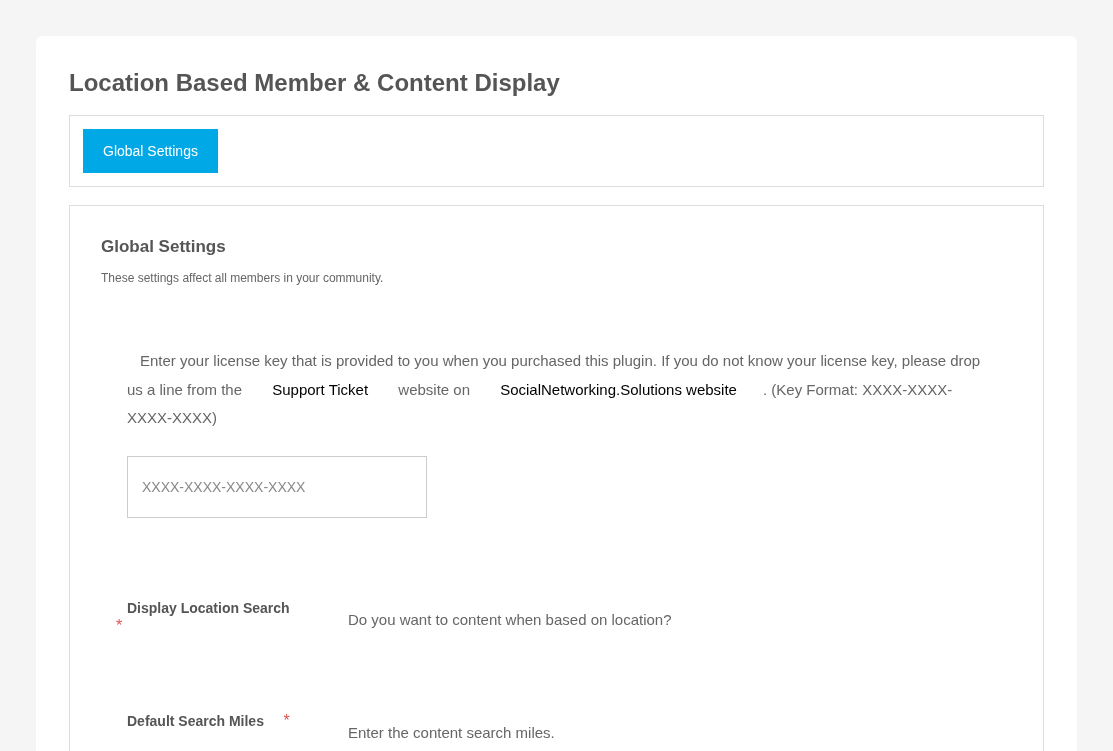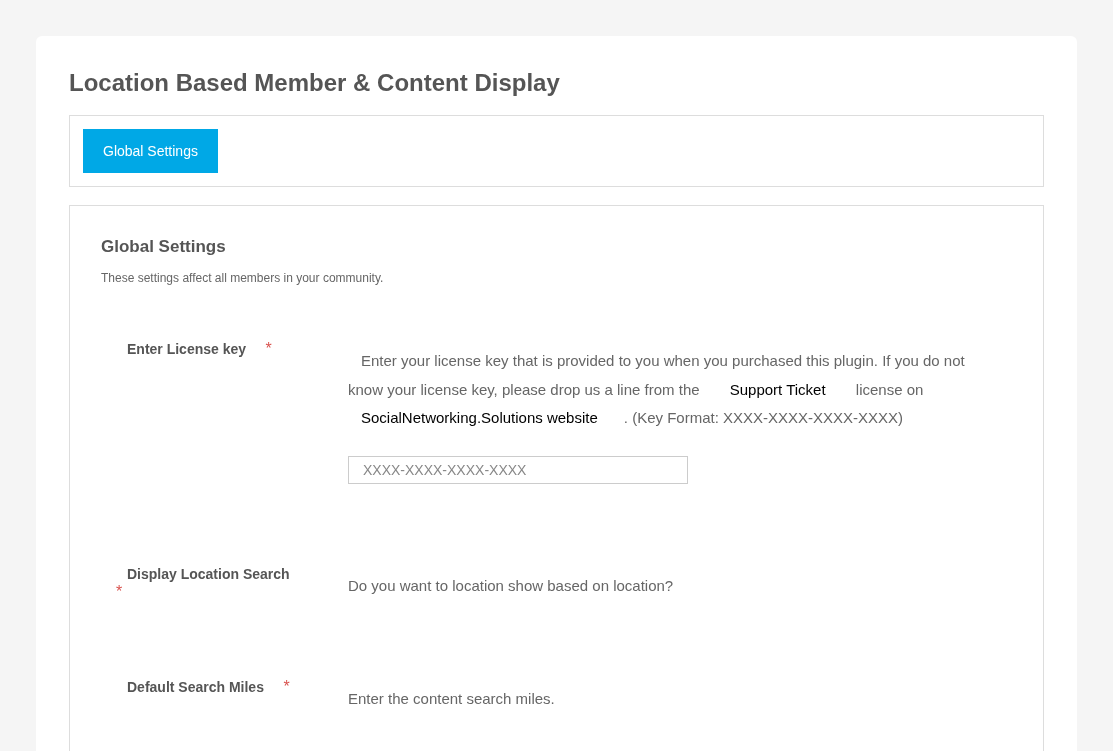--- a/index.html
+++ b/index.html
@@ -86,22 +86,22 @@
       color: #666;
       font-size: 15px;
       line-height: 1.9;
       margin-bottom: 10px;
     }
     .field-desc a {
       color: #000000;
       text-decoration: none;
     }
     input[type="text"] {
-      width: 340px;
-      padding: 5px 14px;
+      width: 300px;
+      padding: 22px 14px;
       font-size: 14px;
       border: 1px solid #ccc;
       color: #555;
       font-family: inherit;
     }
     input[type="text"]::placeholder {
       color: #888;
     }
     .radio-group {
       margin-top: 14px;
@@ -147,39 +147,35 @@
 
   <div class="tabs">
     <button class="tab active">Global Settings</button>
   </div>
 
   <div class="panel">
     <h2 class="panel-heading">Global Settings</h2>
     <p class="panel-subtext">These settings affect all members in your community.</p>
 
     <div class="form-row">
-      <div class="form-label-col">
-        <span class="form-label">Enter License key</span>
-        <span class="required-asterisk">*</span>
-      </div>
       <div class="form-field-col">
         <p class="field-desc">
-          <span>Enter your license key that is provided to you when you purchased this plugin. If you do not know your license key, please drop us a line from the </span><a href="#">Support Ticket</a><span> license on </span><a href="#">SocialNetworking.Solutions website</a><span>. (Key Format: XXXX-XXXX-XXXX-XXXX)</span>
+          <span>Enter your license key that is provided to you when you purchased this plugin. If you do not know your license key, please drop us a line from the </span><a href="#">Support Ticket</a><span> website on </span><a href="#">SocialNetworking.Solutions website</a><span>. (Key Format: XXXX-XXXX-XXXX-XXXX)</span>
         </p>
         <input type="text" placeholder="XXXX-XXXX-XXXX-XXXX" style="">
       </div>
     </div>
 
     <div class="form-row">
       <div class="form-label-col">
         <span class="form-label">Display Location Search</span>
         <span class="required-asterisk">*</span>
       </div>
       <div class="form-field-col">
-        <p class="field-desc">Do you want to location show based on location?</p>
+        <p class="field-desc">Do you want to content when based on location?</p>
       </div>
     </div>
 
     <div class="form-row">
       <div class="form-label-col">
         <span class="form-label">Default Search Miles</span>
         <span class="required-asterisk">*</span>
       </div>
       <div class="form-field-col">
         <p class="field-desc">Enter the content search miles.</p>

